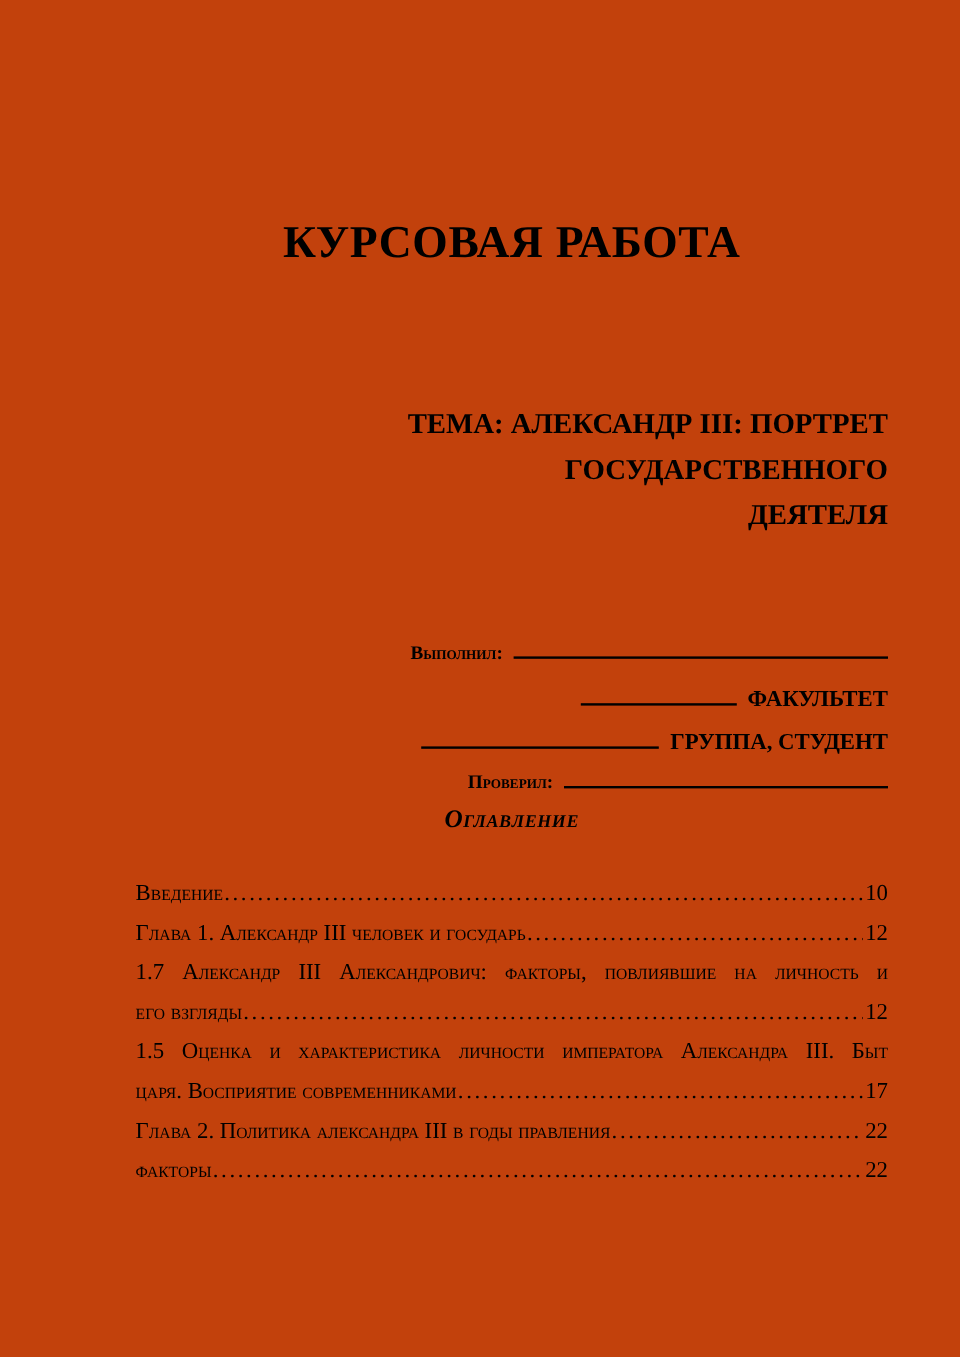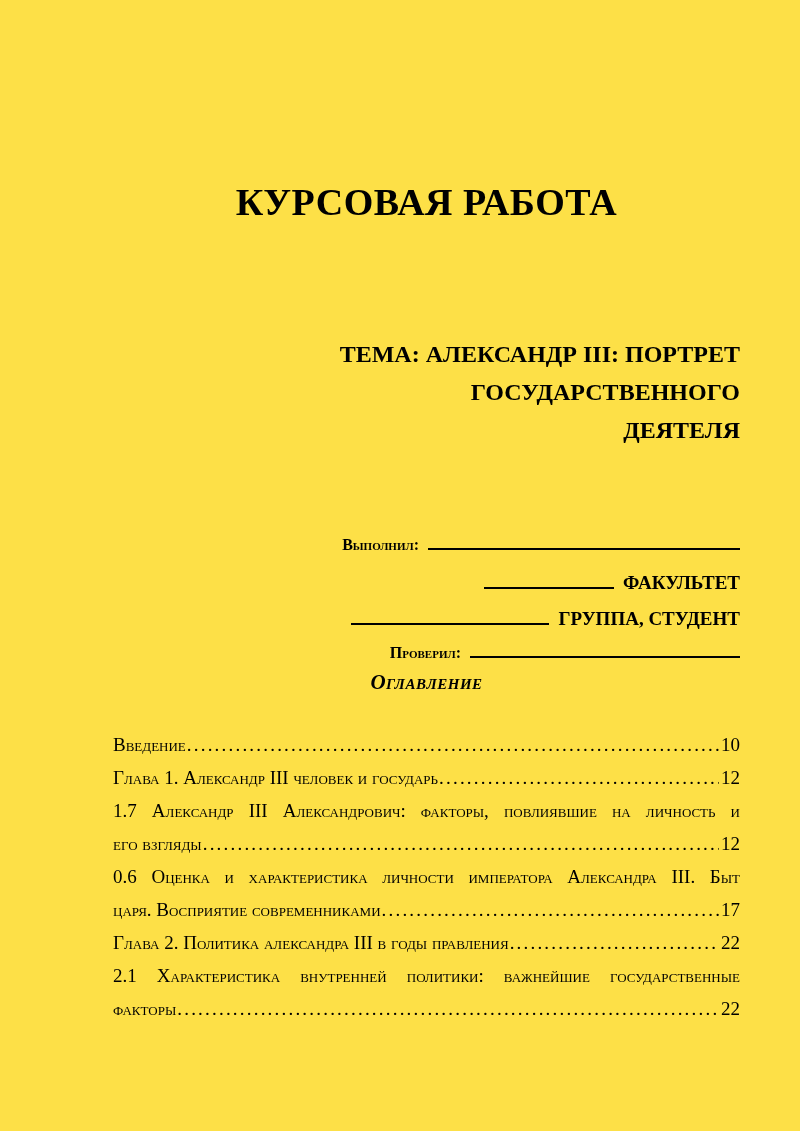--- a/index.html
+++ b/index.html
@@ -7,21 +7,21 @@
   body {
     width: 800px; height: 1131px;
     font-family: "Liberation Serif", "DejaVu Serif", serif;
     color: #000000;
     position: relative;
     overflow: hidden;
   }
   .page {
     position: relative;
     width: 800px; height: 1131px;
-    background: #fde047;
+    background: #c2410c;
   }
   .content {
     position: absolute;
     left: 113px;
     width: 627px;
   }
   
   .doc-title {
     top: 180px;
     font-size: 38px;
@@ -148,32 +148,31 @@
         <span class="toc-text">Глава 1. Александр III человек и государь</span>
         <span class="toc-dots">........................................................................................................................................................................................................</span>
         <span class="toc-page">12</span>
       </div>
       <div class="toc-line justify">1.7 Александр III Александрович: факторы, повлиявшие на личность и</div>
       <div class="toc-line leader">
         <span class="toc-text">его взгляды</span>
         <span class="toc-dots">........................................................................................................................................................................................................</span>
         <span class="toc-page">12</span>
       </div>
-      <div class="toc-line justify">0.6 Оценка и характеристика личности императора Александра III. Быт</div>
+      <div class="toc-line justify">1.5 Оценка и характеристика личности императора Александра III. Быт</div>
       <div class="toc-line leader">
         <span class="toc-text">царя. Восприятие современниками</span>
         <span class="toc-dots">........................................................................................................................................................................................................</span>
         <span class="toc-page">17</span>
       </div>
       <div class="toc-line leader">
         <span class="toc-text">Глава 2. Политика александра III в годы правления</span>
         <span class="toc-dots">........................................................................................................................................................................................................</span>
         <span class="toc-page">22</span>
       </div>
-      <div class="toc-line justify">2.1 Характеристика внутренней политики: важнейшие государственные</div>
       <div class="toc-line leader">
         <span class="toc-text">факторы</span>
         <span class="toc-dots">........................................................................................................................................................................................................</span>
         <span class="toc-page"> 22</span>
       </div>
     </div>
 
 </div>
 
 </body></html>

